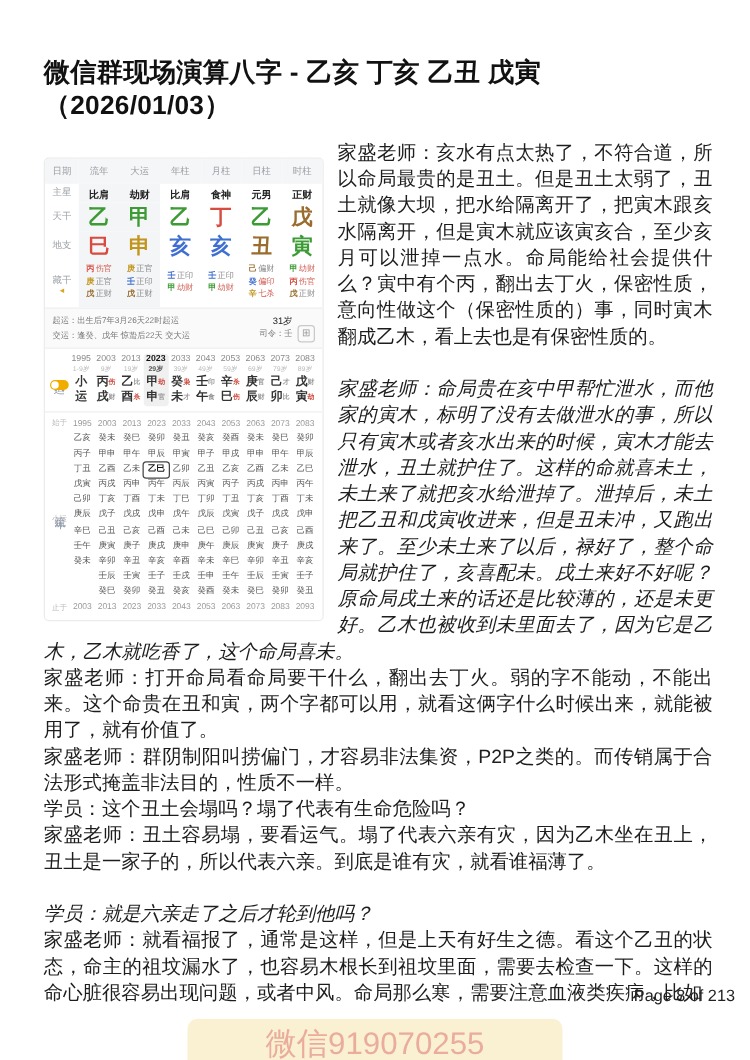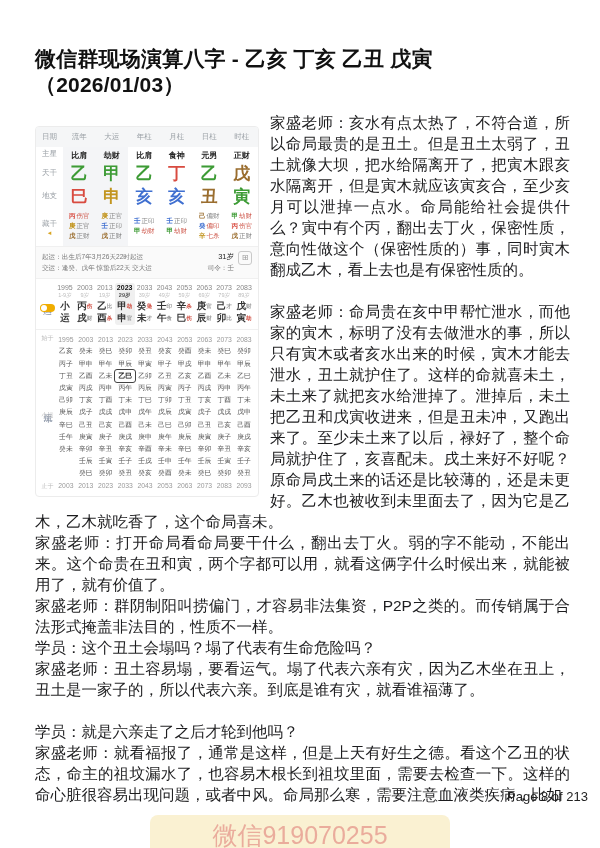--- a/index.html
+++ b/index.html
@@ -17,21 +17,21 @@
   .pstar{font-size:8px;font-weight:700;color:#222;padding:3px 0 1px;}
   .pstem{font-size:17px;font-weight:700;line-height:1.25;padding:1px 0;}
   .phid{font-size:6.5px;line-height:1.55;padding:3px 0 5px;color:#888;}
   .phid .hrow{display:block;white-space:nowrap;}
   .phid .hs{font-weight:700;margin-right:1px;}
   .phid .hg.red{color:#cf5a4e;}
   .shade{background:#f4f5f7;}
   .hlbl span{display:block;}
   .hicon{color:#d9a522;font-size:7px;line-height:1;}
 
-  .infobox{display:flex;align-items:flex-start;background:#fafafa;border-top:1px solid #f0f0f0;
+  .infobox{display:flex;align-items:flex-end;background:#fafafa;border-top:1px solid #f0f0f0;
            border-bottom:1px solid #f0f0f0;padding:4px 6px;font-size:6.6px;color:#777;}
   .infobox .lines{flex:1;line-height:1.7;text-align:left;}
   .infobox .right{text-align:right;margin-right:4px;line-height:1.6;}
   .infobox .age{color:#222;font-size:7.5px;}
   .detail-ic{width:12px;height:12px;border:1px solid #c9c9c9;border-radius:3px;color:#999;
              font-size:8px;line-height:12px;text-align:center;flex:0 0 auto;}
 
   .dayun{display:flex;align-items:center;padding:4px 4px 4px 3px;border-bottom:1px solid #f0f0f0;}
   .dy-side{width:16px;display:flex;flex-direction:column;align-items:center;gap:3px;}
   .vert{writing-mode:vertical-lr;letter-spacing:2px;font-size:9px;color:#8a94a6;}
@@ -53,21 +53,21 @@
   .ln-corner{font-size:6px;color:#b9b9b9;}
   .ln-mid{display:flex;flex-direction:column;align-items:center;gap:2px;}
   .ln-sub{font-size:6px;color:#b9b9b9;}
   .ln-grid{flex:1;display:grid;grid-template-columns:repeat(10,1fr);text-align:center;align-content:start;}
   .ln-yr{font-size:6.8px;color:#999;line-height:11px;}
   .ln-c{font-size:6.8px;color:#555;line-height:12.2px;white-space:nowrap;}
   .ln-c.hl{outline:1px solid #444;border-radius:2px;color:#111;font-weight:700;}
 
   
   #text-flow p.para{font-size:15.5px;line-height:21px;color:#1d1d1f;margin:0;text-align:justify;}
-  #text-flow p.gap{margin-top:21px;}
+  #text-flow p.gap{margin-top:21px;font-style:italic;}
 
   .page-number{position:absolute;right:12px;bottom:44px;font-size:13px;color:#222;}
   .watermark{position:absolute;left:50%;transform:translateX(-50%);bottom:-9px;width:300px;height:42px;
              background:#faf1d2;border-radius:8px;text-align:center;font-size:25px;line-height:40px;
              color:rgba(228,148,138,.75);}
 </style>
 </head>
 <body>
 
 <div class="page">

